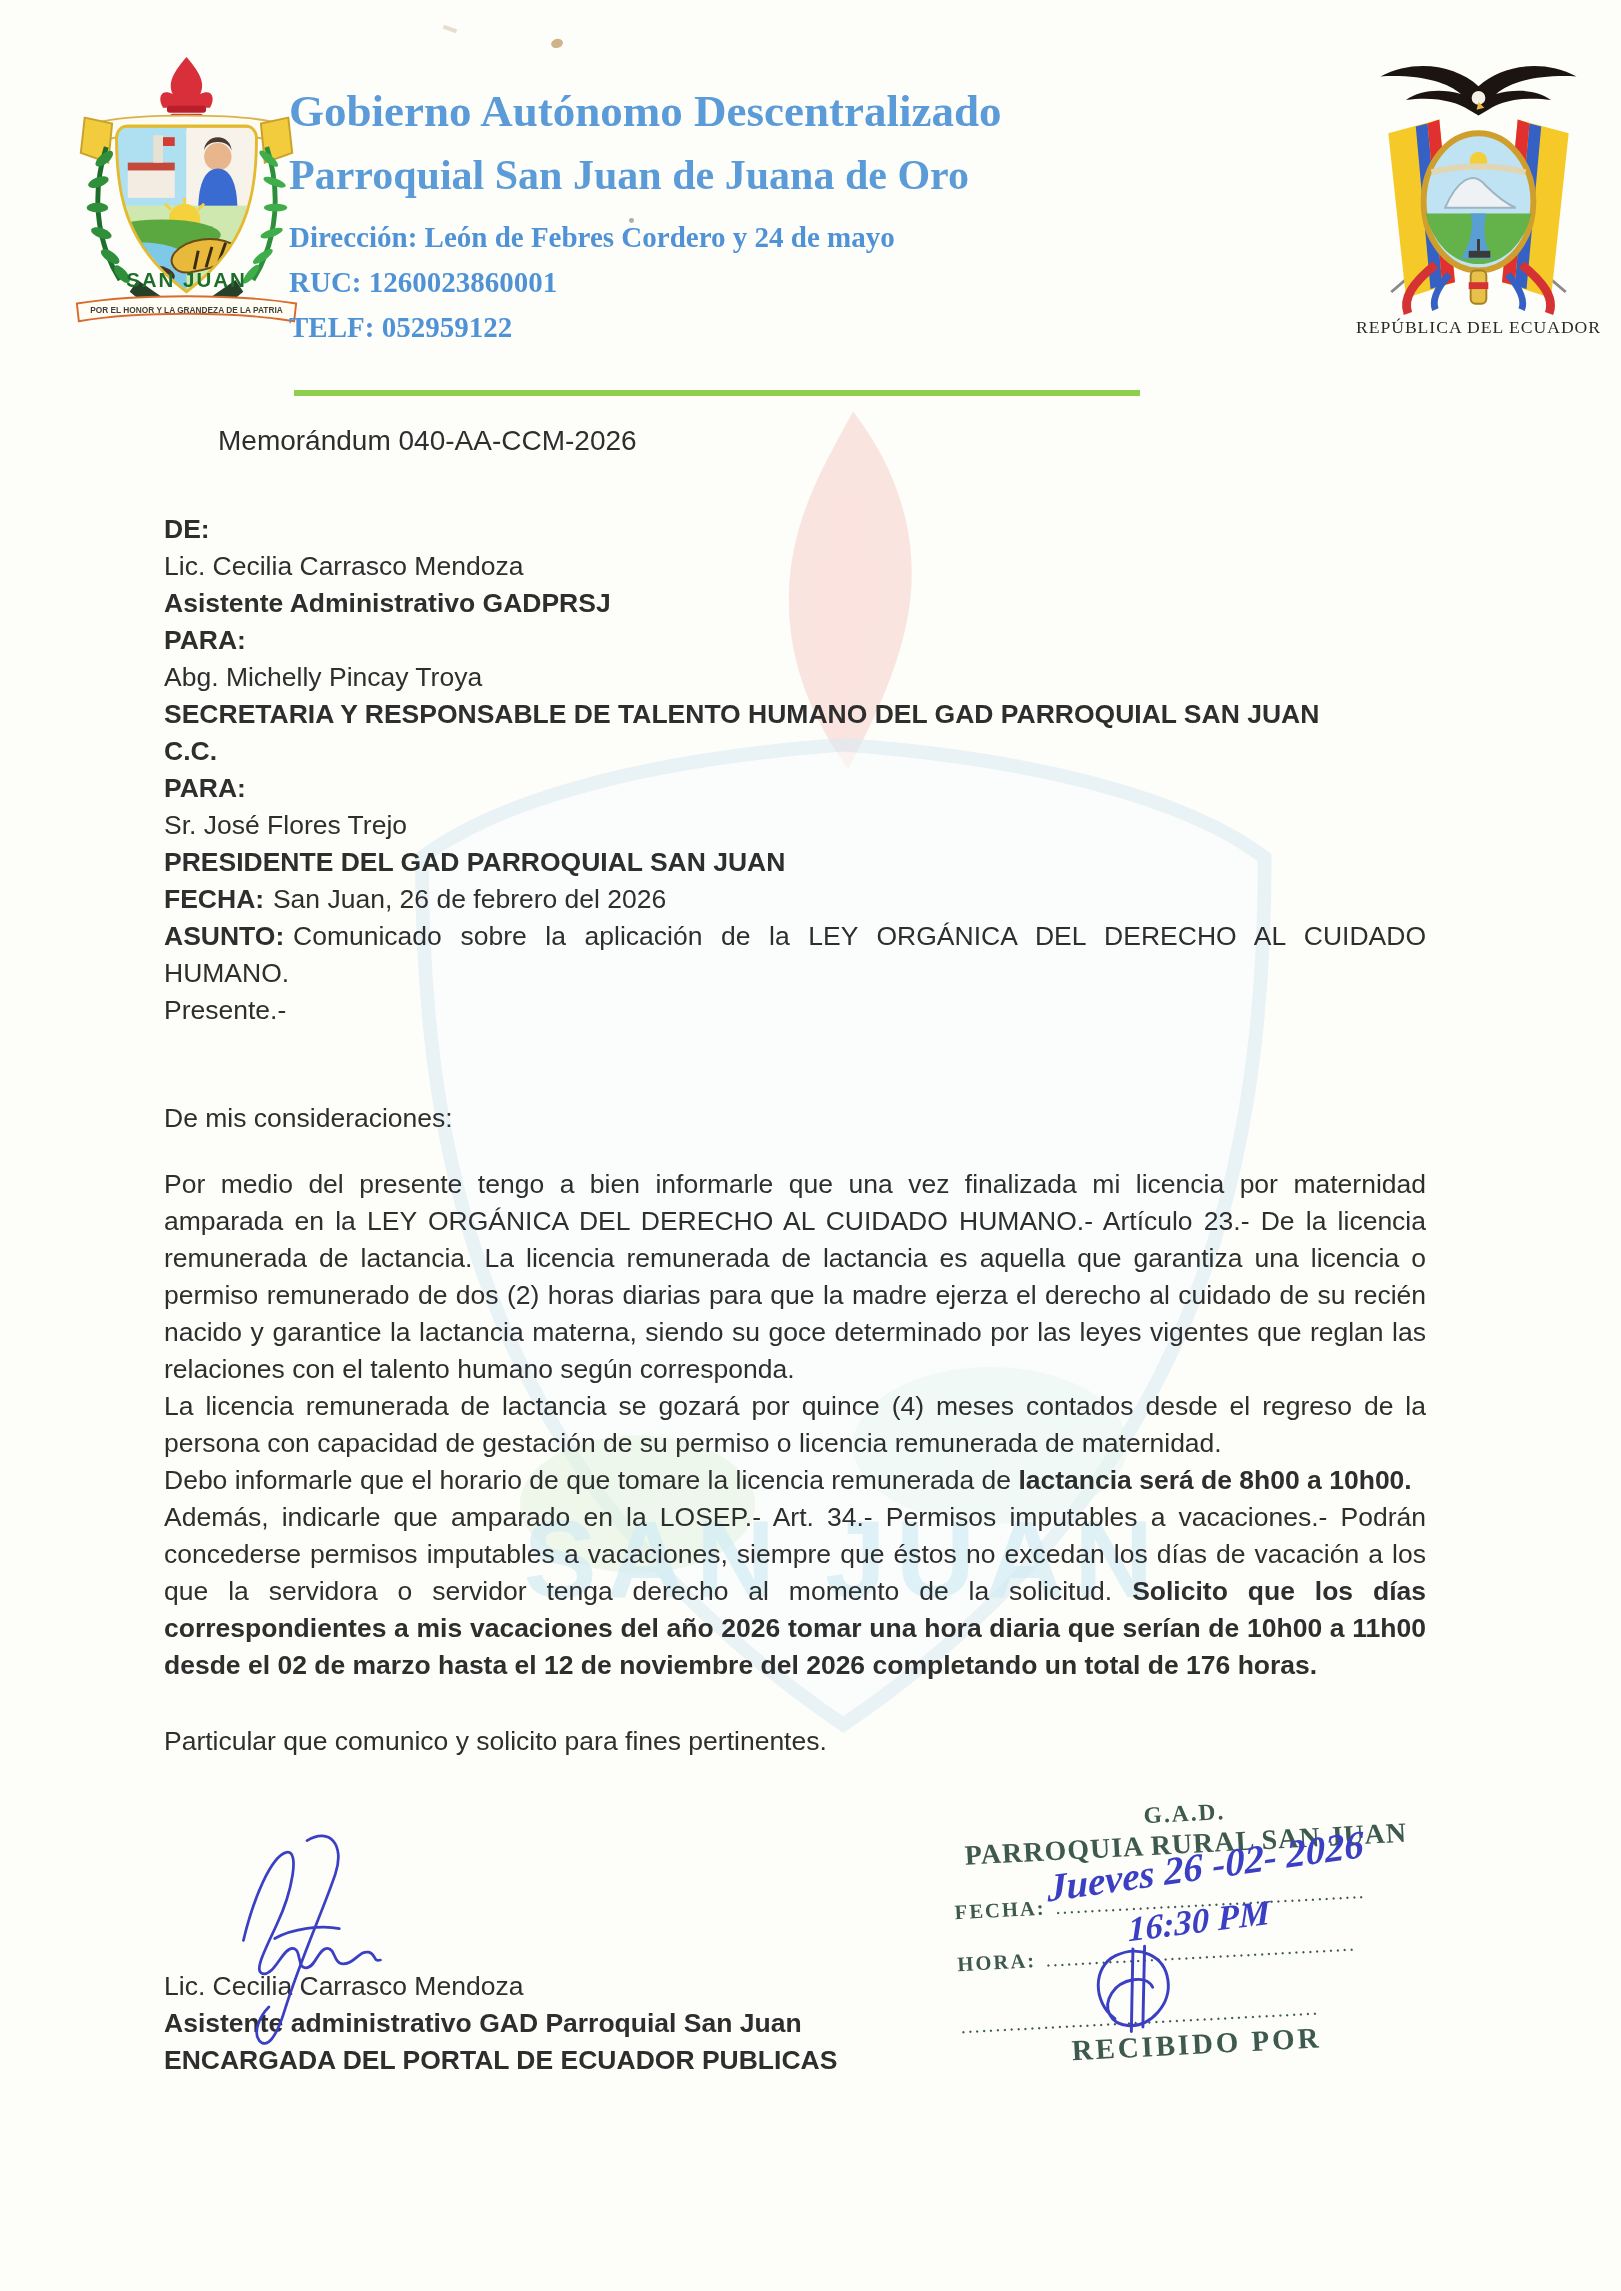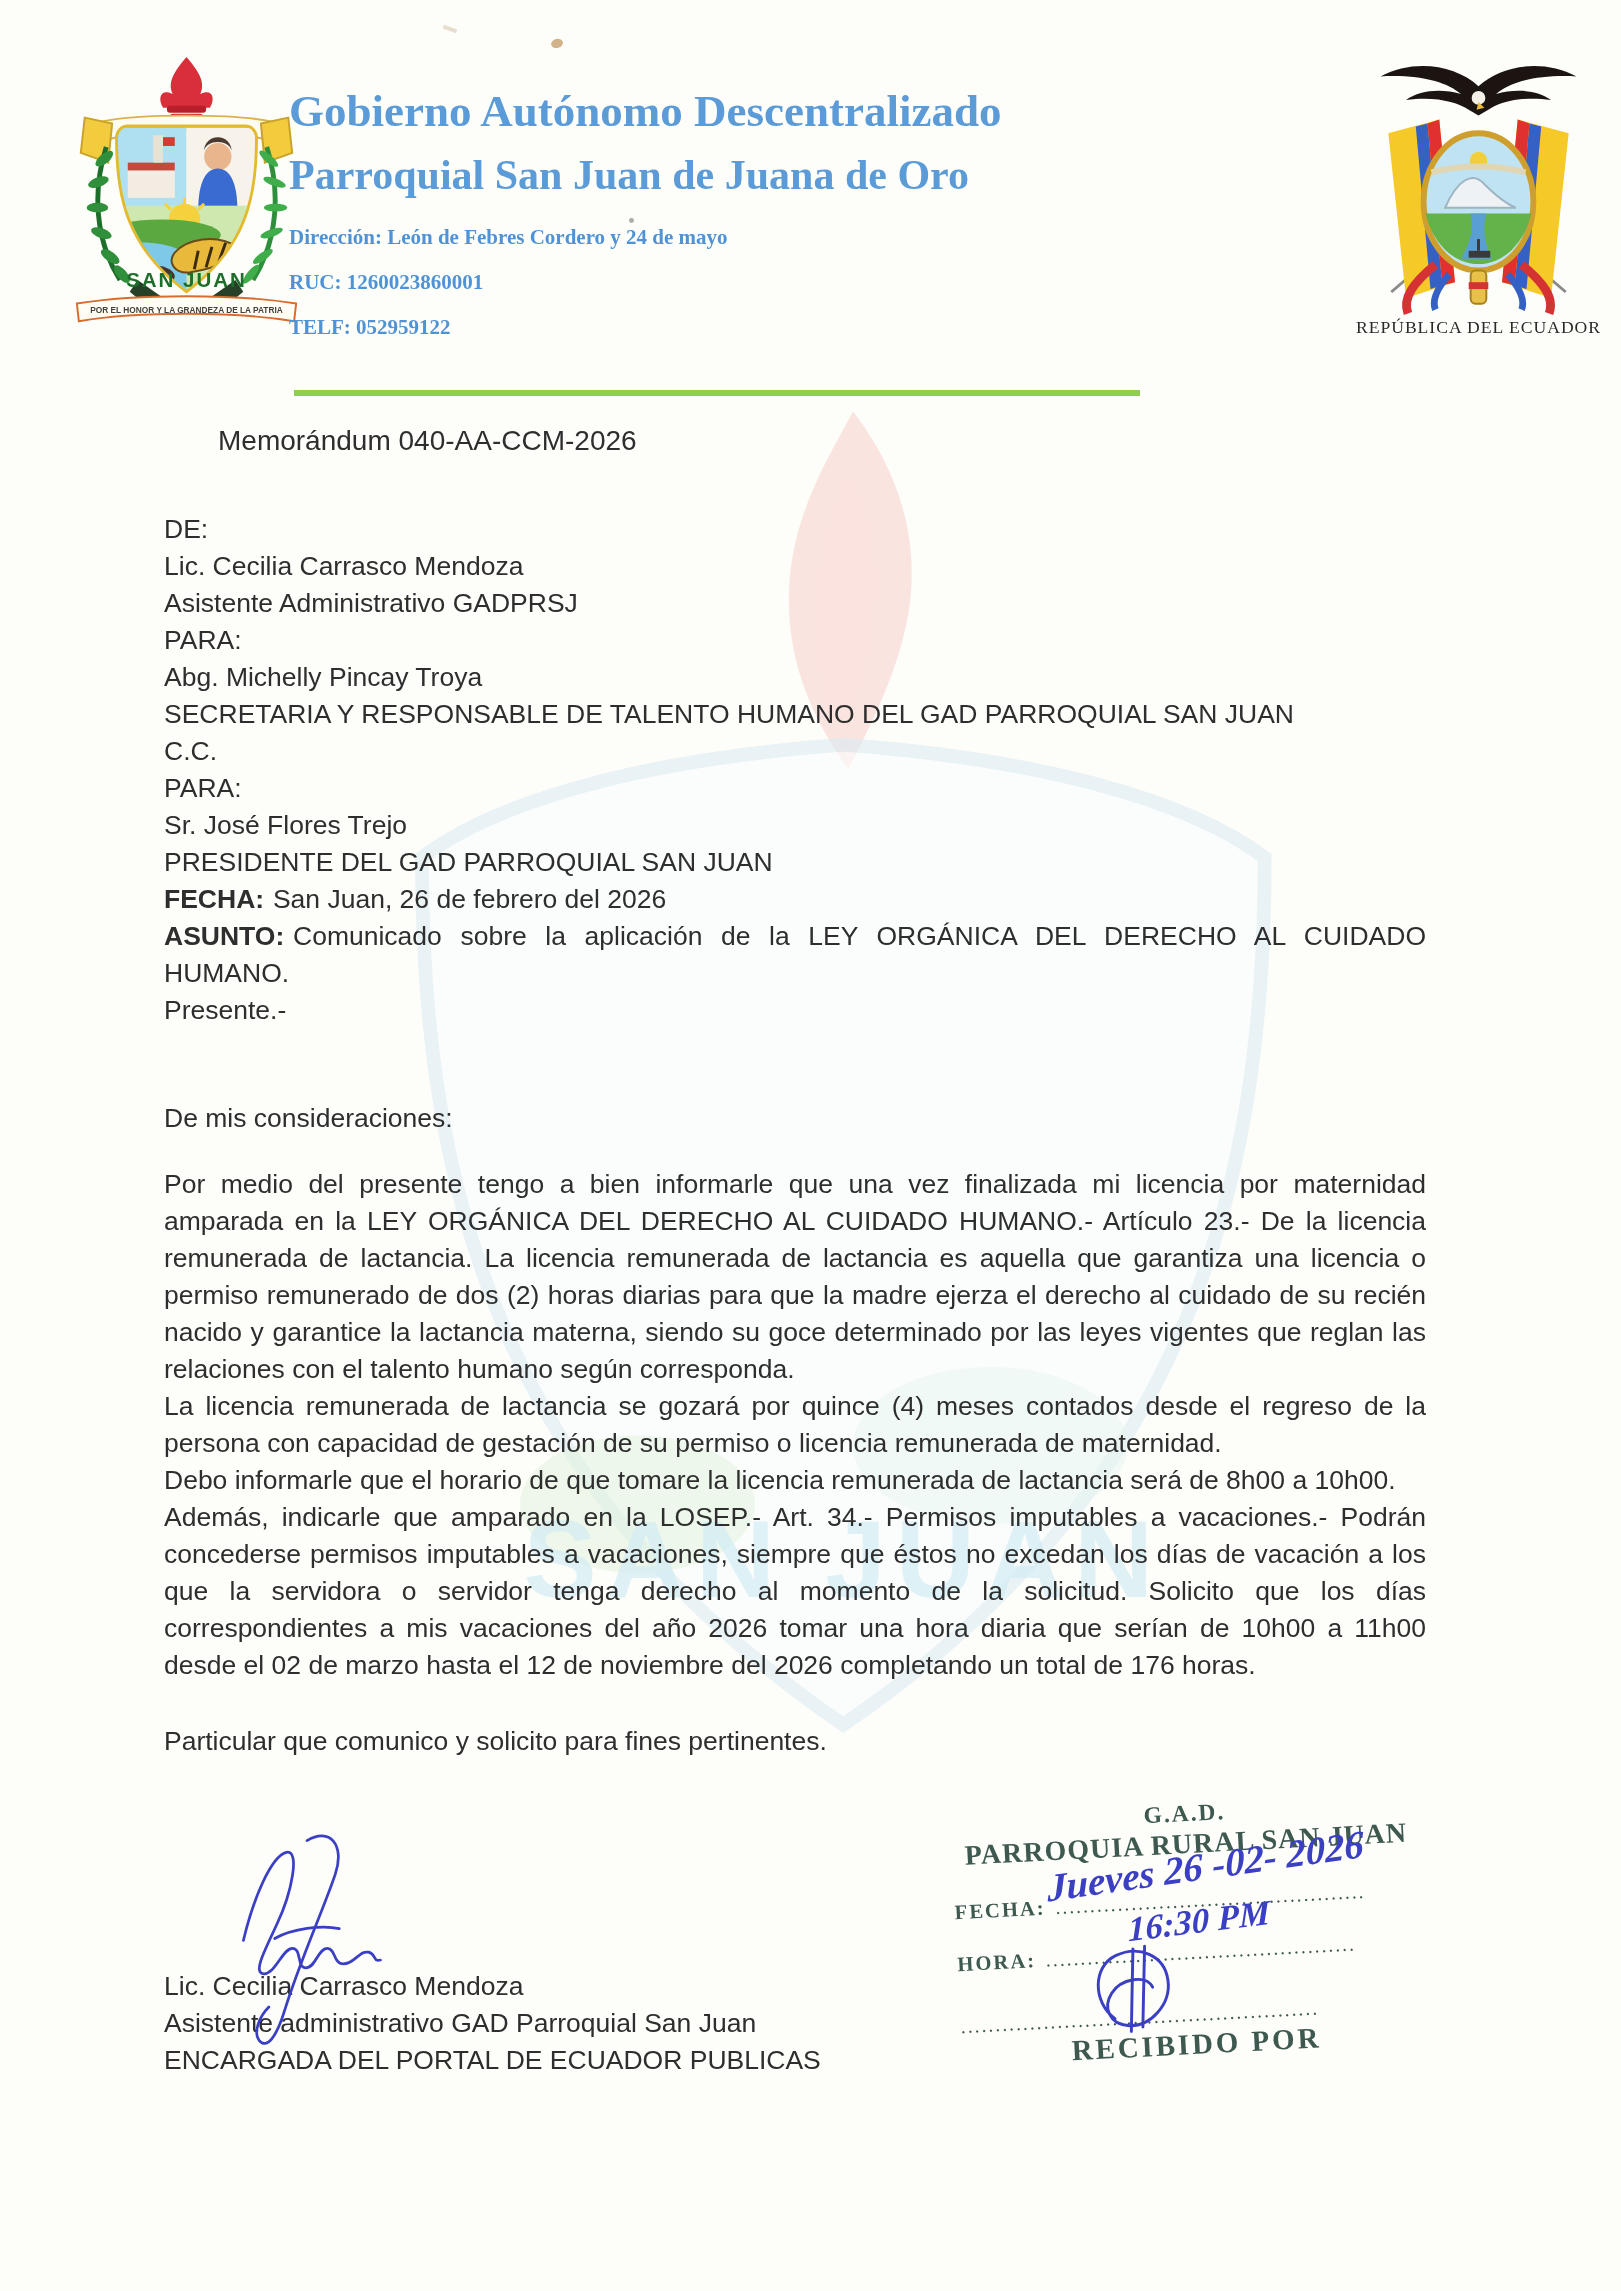--- a/index.html
+++ b/index.html
@@ -1,28 +1,28 @@
 <!DOCTYPE html>
 <html><head>
 <meta charset="utf-8">
 <style>
   html,body{margin:0;padding:0;background:#e8e8e8;}
   .page{position:relative;width:1621px;height:2292px;margin:0 auto;background:#fdfdfa;
         overflow:hidden;font-family:"Liberation Sans",sans-serif;color:#2e2e2e;}
   .abs{position:absolute;}
-  .b{font-weight:normal;}
+  .b{font-weight:bold;}
   .lbl{font-weight:bold;margin-right:8.8px;}
   .row{font-size:26.5px;line-height:37px;color:#2e2e2e;}
   .just{text-align:justify;}
   
   .hdr-text{left:289px;top:86px;width:858px;text-align:left;
             font-family:"Liberation Serif",serif;font-weight:bold;color:#5b9bd7;z-index:2;}
   .h1{font-size:45px;line-height:51px;}
   .h2{font-size:42px;line-height:49px;margin-top:13.7px;}
-  .hsub{font-size:21px;line-height:45px;margin-top:15.7px;color:#4f93d6;}
+  .hsub{font-size:29px;line-height:45px;margin-top:15.7px;color:#4f93d6;}
   .rule{left:294px;top:390px;width:846px;height:5.9px;background:#8ed04e;z-index:2;}
   .memo-number{left:218px;top:425px;width:1262px;font-size:28px;z-index:2;}
   .meta{left:164px;top:511px;width:1262px;z-index:2;}
   .salutation{left:164px;top:1100px;width:1262px;z-index:2;}
   .bodytext{left:164px;top:1166px;width:1262px;z-index:2;}
   .bodytext p{margin:0;}
   .closing{margin-top:39px !important;}
   
   .seal-left{left:69px;top:53px;z-index:2;}
   .seal-right{left:1355px;top:47px;z-index:2;}

